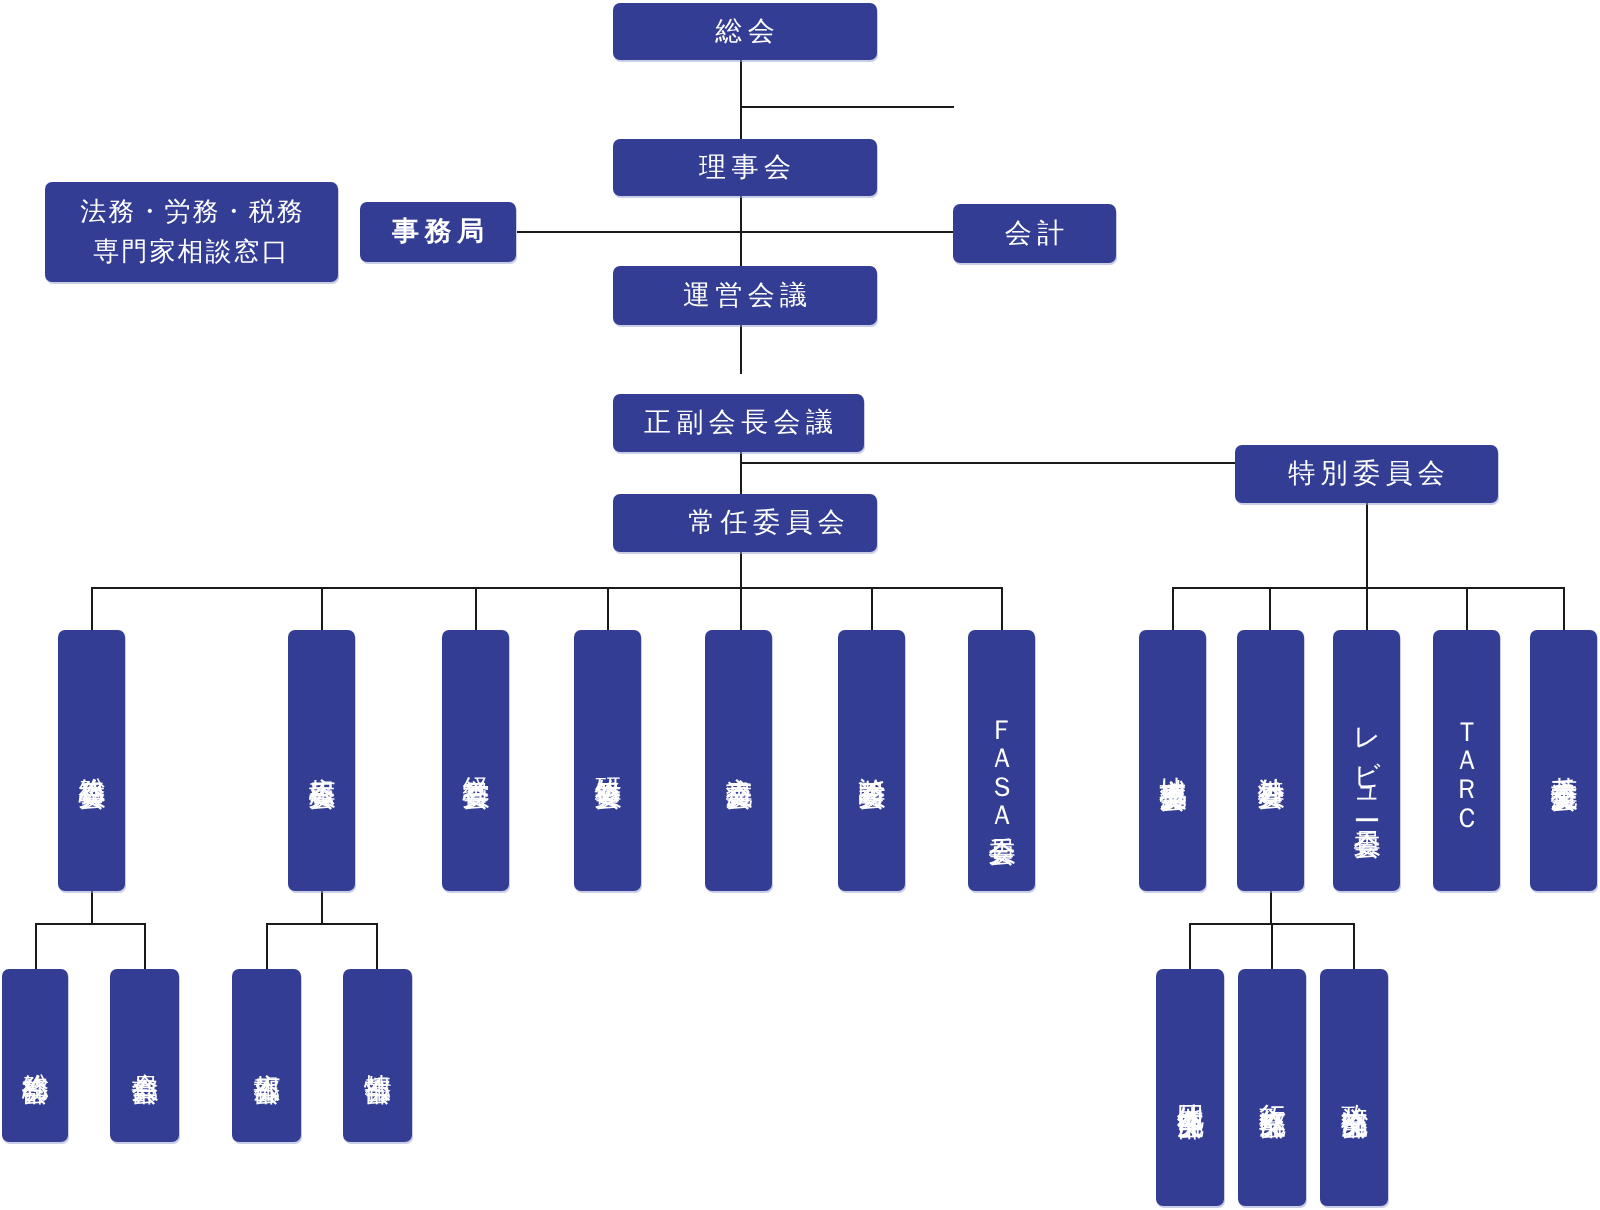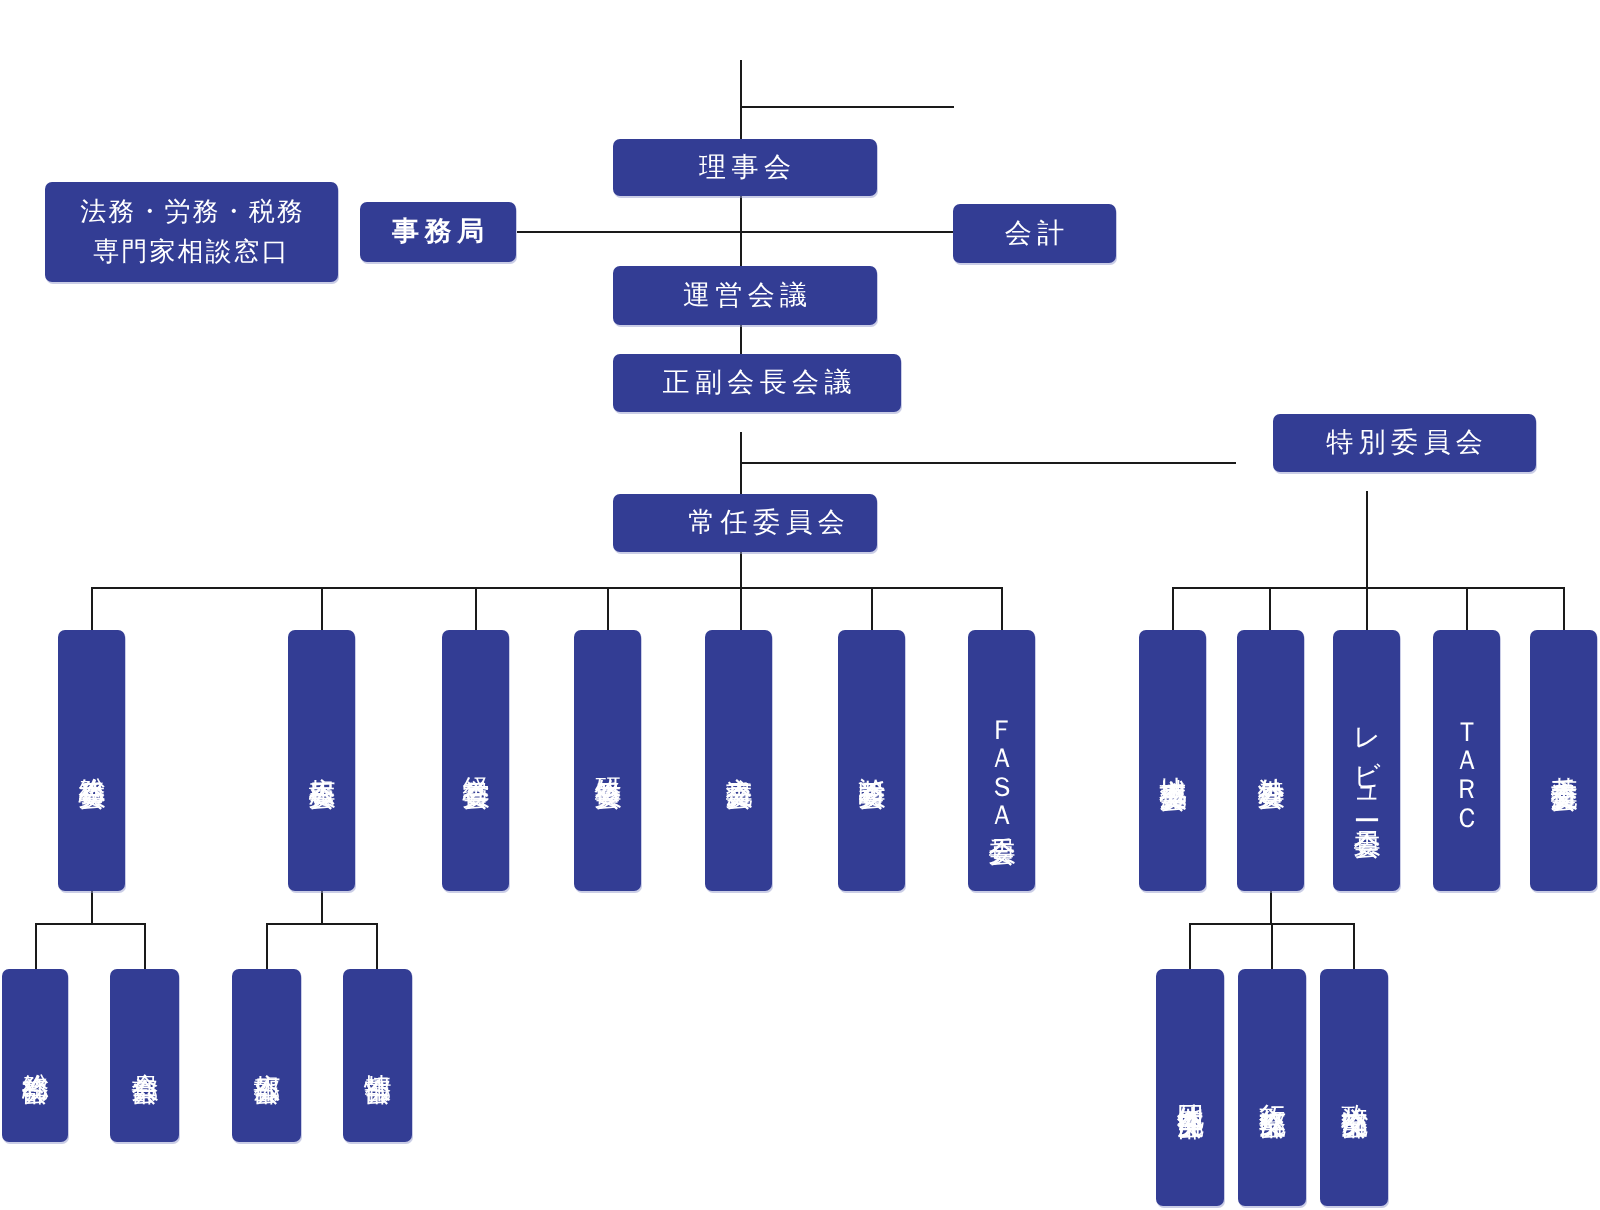--- a/index.html
+++ b/index.html
@@ -86,28 +86,29 @@
     <div class="line" style="left: 144px; top: 923px; width: 2px; height: 46px;"></div>
     <div class="line" style="left: 321px; top: 891px; width: 2px; height: 32px;"></div>
     <div class="line" style="left: 266px; top: 923px; width: 112px; height: 2px;"></div>
     <div class="line" style="left: 266px; top: 923px; width: 2px; height: 46px;"></div>
     <div class="line" style="left: 376px; top: 923px; width: 2px; height: 46px;"></div>
     <div class="line" style="left: 1270px; top: 891px; width: 2px; height: 32px;"></div>
     <div class="line" style="left: 1189px; top: 923px; width: 166px; height: 2px;"></div>
     <div class="line" style="left: 1189px; top: 923px; width: 2px; height: 46px;"></div>
     <div class="line" style="left: 1271px; top: 923px; width: 2px; height: 46px;"></div>
     <div class="line" style="left: 1353px; top: 923px; width: 2px; height: 46px;"></div>
+    <div class="node horiz" style="left: 613px; top: 3px; width: 264px; height: 57px;">総会</div>
     <div class="node horiz" style="left: 613px; top: 139px; width: 264px; height: 57px;">理事会</div>
     <div class="node horiz small" style="left: 45px; top: 182px; width: 293px; height: 100px; text-align: center;">法務・労務・税務
 専門家相談窓口</div>
     <div class="node horiz" style="left: 360px; top: 202px; width: 156px; height: 60px; font-weight: bold;">事務局</div>
     <div class="node horiz" style="left: 613px; top: 266px; width: 264px; height: 59px;">運営会議</div>
     <div class="node horiz" style="left: 953px; top: 204px; width: 163px; height: 59px;">会計</div>
-    <div class="node horiz" style="left: 613px; top: 354px; width: 288px; height: 58px;">正副会長会議</div>
-    <div class="node horiz" style="left: 1235px; top: 414px; width: 263px; height: 58px; margin-left: 38px;">特別委員会</div>
+    <div class="node horiz" style="left: 613px; top: 394px; width: 251px; height: 58px;">正副会長会議</div>
+    <div class="node horiz" style="left: 1235px; top: 445px; width: 263px; height: 58px;">特別委員会</div>
     <div class="node horiz" style="left: 613px; top: 494px; width: 264px; height: 58px; padding-left: 43px;">常任委員会</div>
     <div class="node vert" style="left: 58px; top: 630px; width: 67px; height: 261px;">総務委員会</div>
     <div class="node vert" style="left: 288px; top: 630px; width: 67px; height: 261px;">広報委員会</div>
     <div class="node vert" style="left: 442px; top: 630px; width: 67px; height: 261px;">経営委員会</div>
     <div class="node vert" style="left: 574px; top: 630px; width: 67px; height: 261px;">研修委員会</div>
     <div class="node vert" style="left: 705px; top: 630px; width: 67px; height: 261px;">交流委員会</div>
     <div class="node vert" style="left: 838px; top: 630px; width: 67px; height: 261px;">診断委員会</div>
     <div class="node vert" style="left: 968px; top: 630px; width: 67px; height: 261px;">ＦＡＳＡ委員会</div>
     <div class="node vert" style="left: 1139px; top: 630px; width: 67px; height: 261px;">地域交流委員会</div>
     <div class="node vert" style="left: 1237px; top: 630px; width: 67px; height: 261px;">渉外委員会</div>

